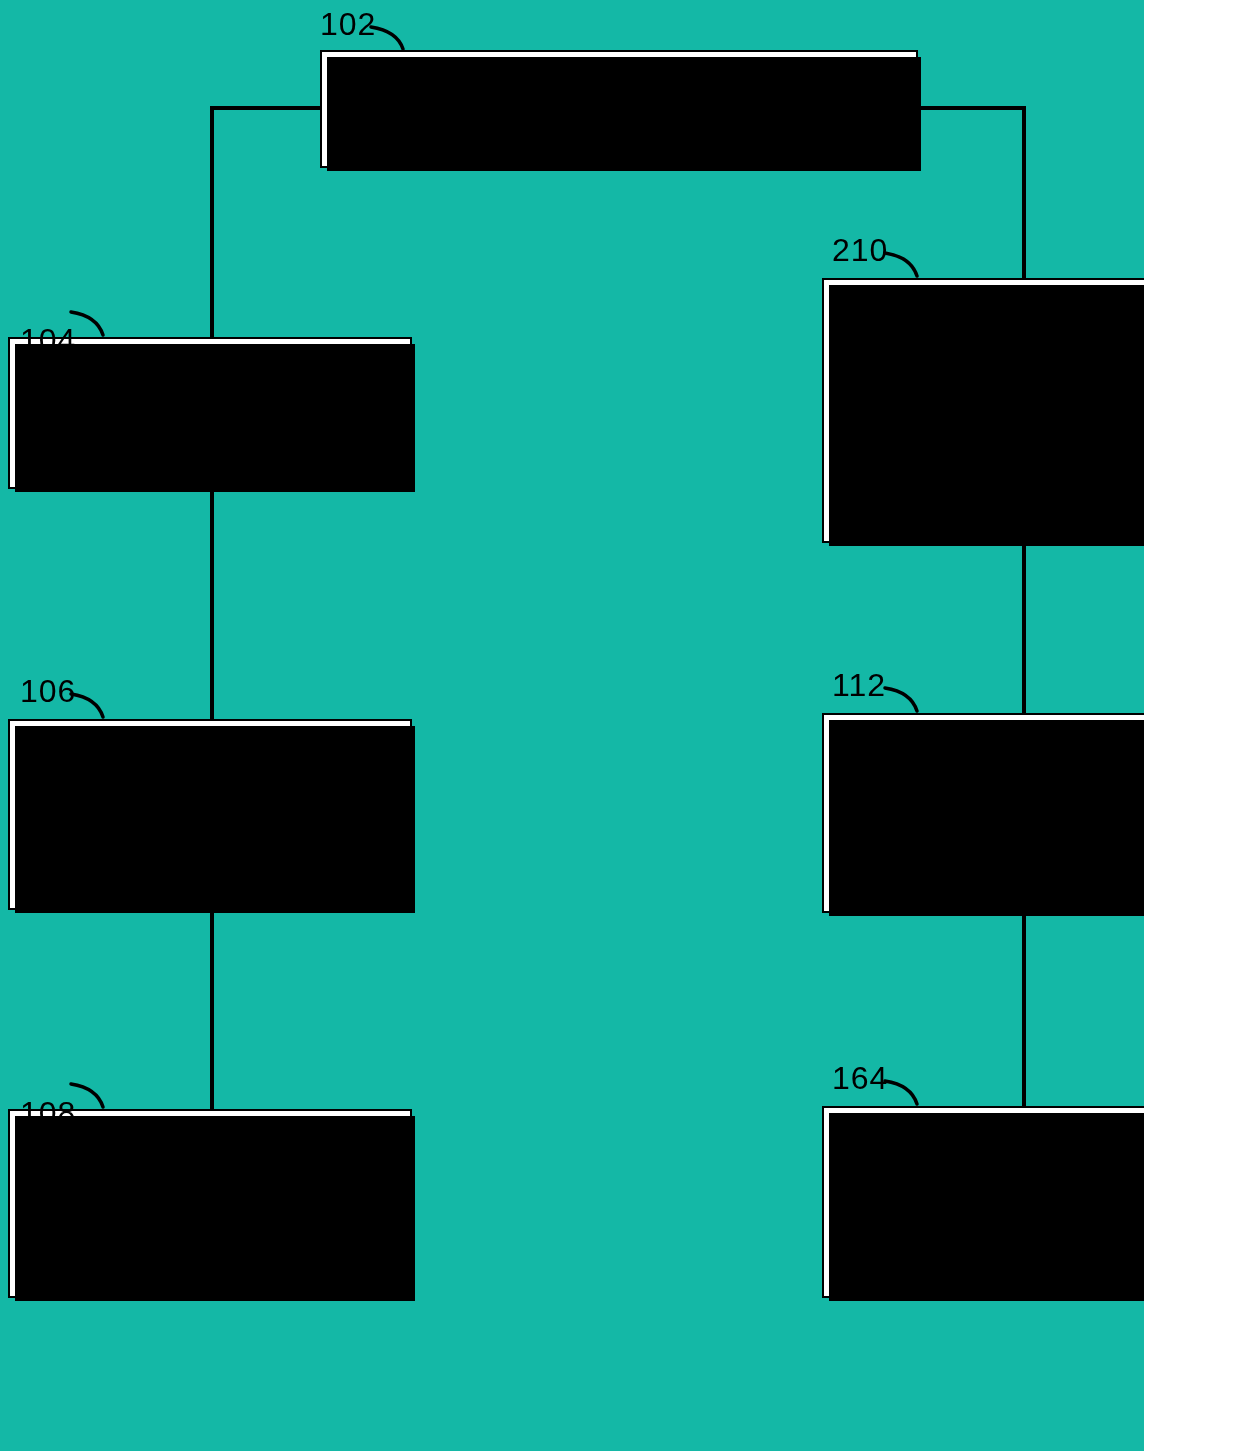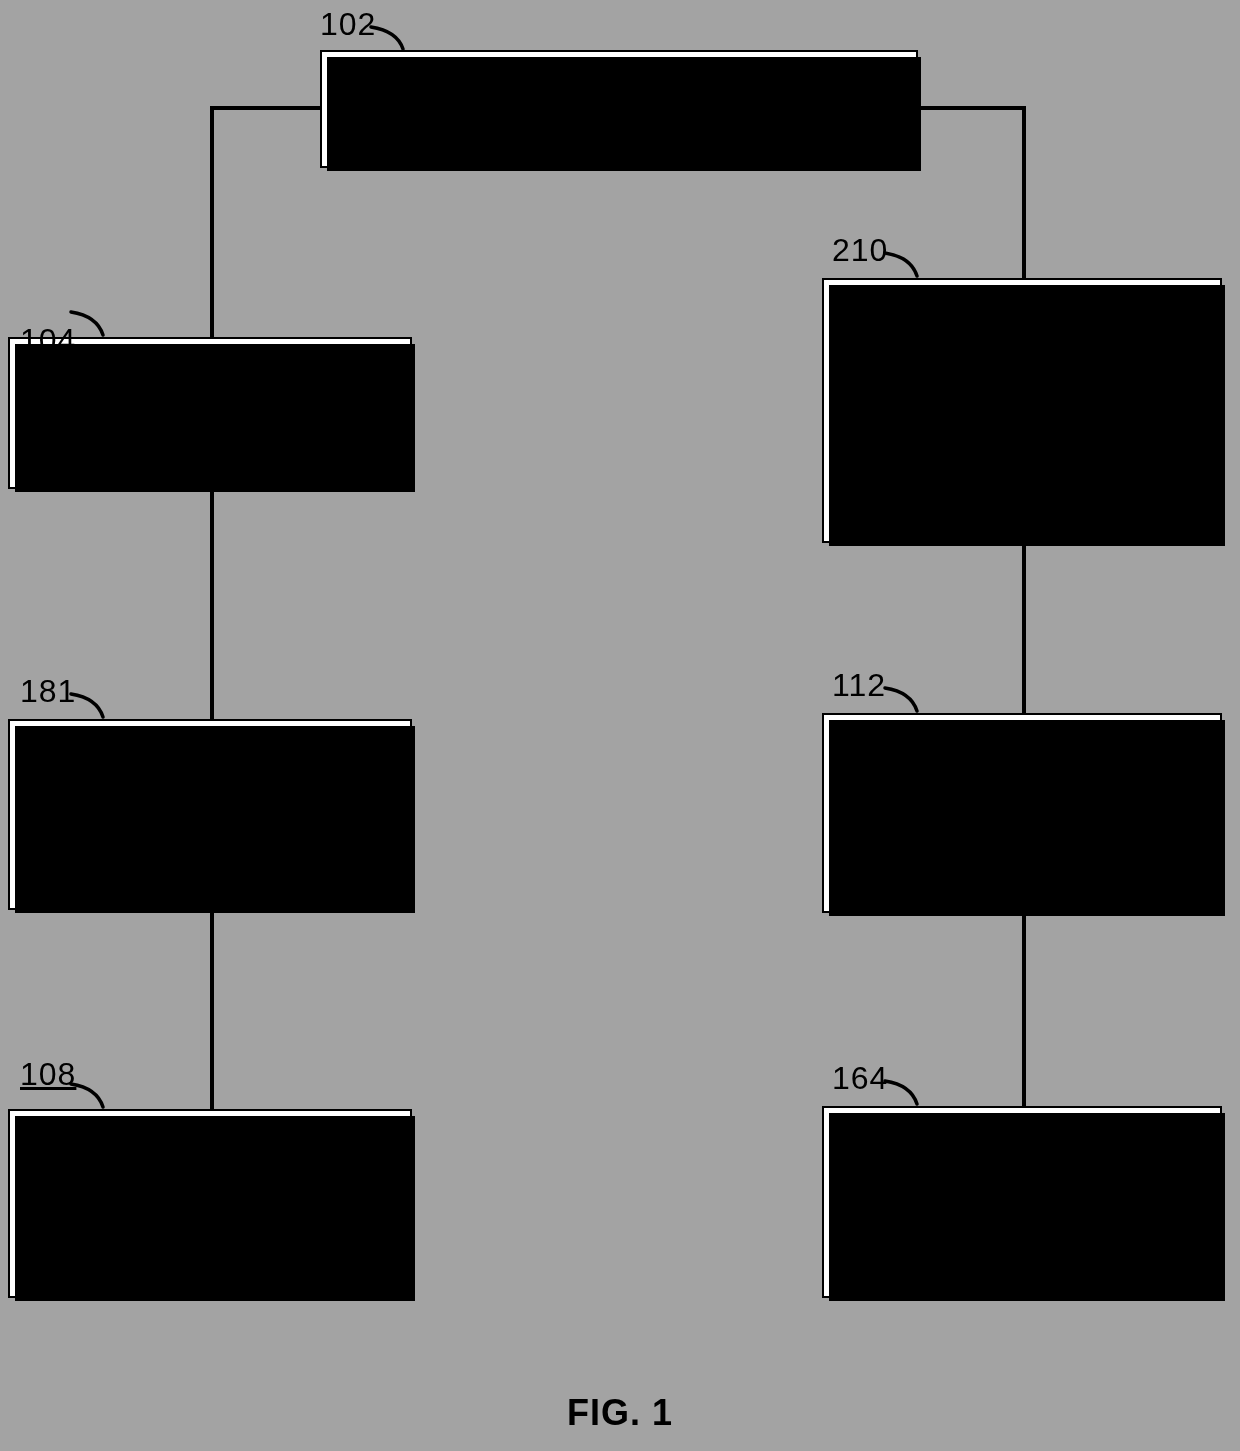--- a/index.html
+++ b/index.html
@@ -6,23 +6,23 @@
     margin: 0;
     padding: 0;
     background: #ffffff;
   }
   body {
     font-family: "Liberation Sans", sans-serif;
     color: #000000;
   }
   #figure {
     position: relative;
-    width: 1240px;
+    width: 1144px;
     height: 1451px;
-    background: #a3a3a3;
+    background: #14b8a6;
     overflow: hidden;
   }
   
   #connectors {
     position: absolute;
     left: 0;
     top: 0;
     width: 1240px;
     height: 1451px;
   }
@@ -107,22 +107,22 @@
       <path d="M 71 694 q 26 4 32 23"></path>
       <path d="M 71 1084 q 26 4 32 23"></path>
       <path d="M 885 253 q 26 4 32 23"></path>
       <path d="M 885 688 q 26 4 32 23"></path>
       <path d="M 885 1081 q 26 4 32 23"></path>
     </g>
   </svg>
 
   <div class="refnum" style="left:320px; top:8px;">102</div>
   <div class="refnum" style="left:20px; top:293px;margin-top:31px;">104</div>
-  <div class="refnum" style="left:20px; top:675px;">181</div>
-  <div class="refnum" style="left:20px; top:1058px;text-decoration:underline;">108</div>
+  <div class="refnum" style="left:20px; top:675px;">106</div>
+  <div class="refnum" style="left:20px; top:1097px;text-decoration:underline;">108</div>
   <div class="refnum" style="left:832px; top:234px;">210</div>
   <div class="refnum" style="left:832px; top:669px;">112</div>
   <div class="refnum" style="left:832px; top:1062px;">164</div>
 
   <div class="node" style="left:320px; top:50px; width:598px; height:118px;">
     <span class="node-label">Monitoring System for Detecting
 Incoming Chat Initiation</span>
   </div>
 
   <div class="node" style="left:8px; top:337px; width:404px; height:152px;">
@@ -159,15 +159,14 @@
 Historical Information
 Related to Chat Initiator</span>
   </div>
 
   <div class="node" style="left:822px; top:1106px; width:400px; height:192px;">
     <span class="node-label">Present Information
 for Selectable use by
 Chat Responder</span>
   </div>
 
-  <div id="fig-caption">FIG. 1</div>
 
 </div>
 
 </body></html>

